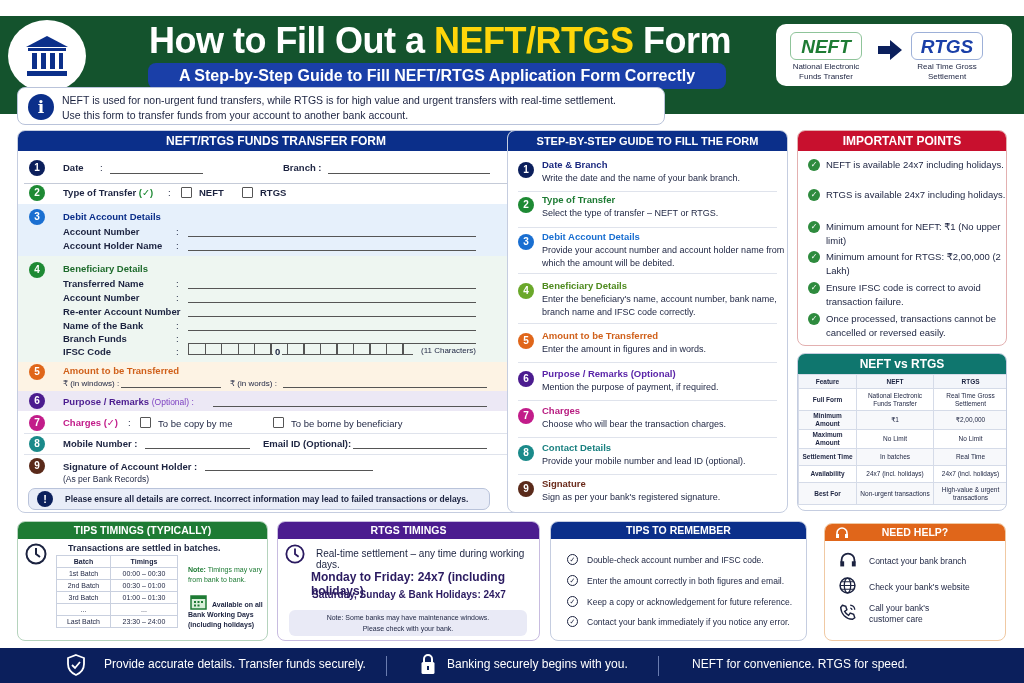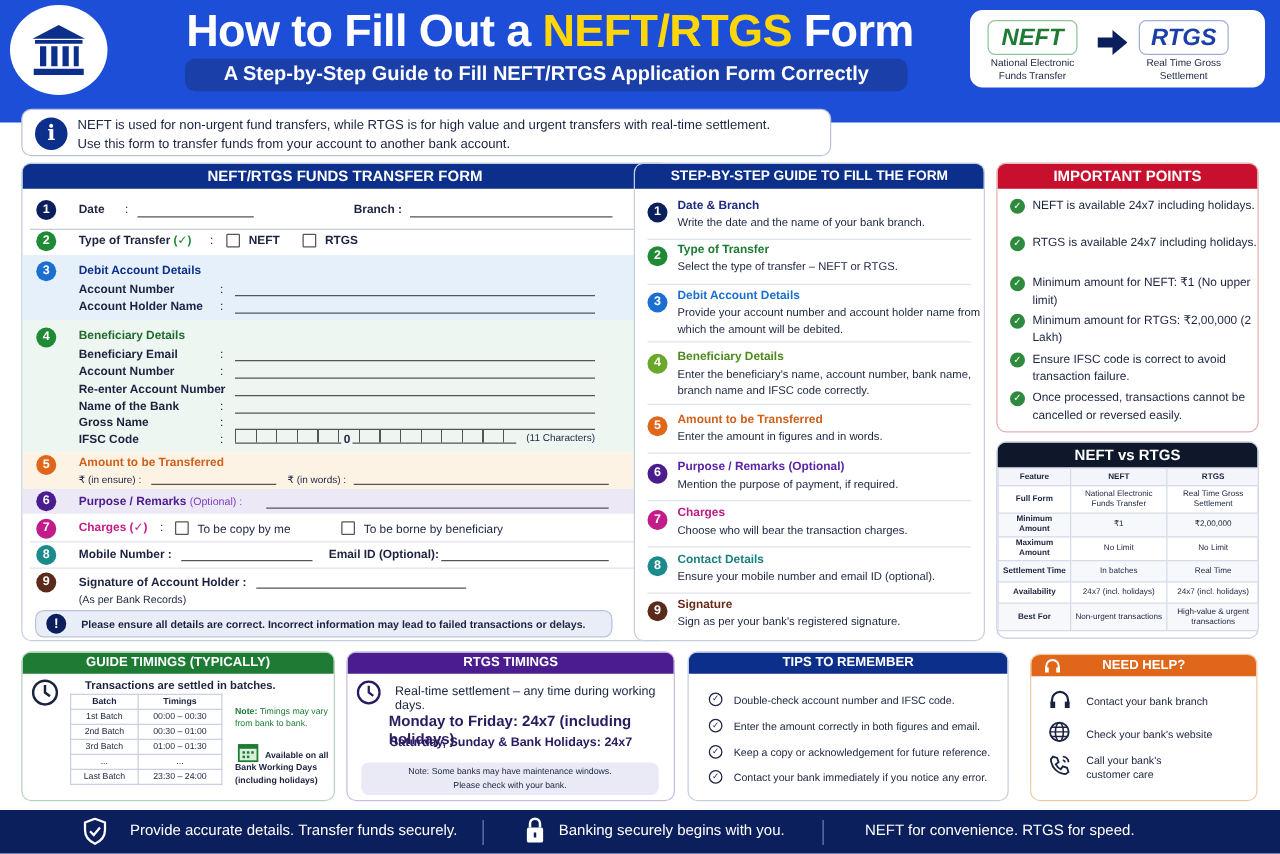--- a/index.html
+++ b/index.html
@@ -1,17 +1,17 @@
 <!DOCTYPE html>
 <html><head>
 <meta charset="utf-8">
 <style>
 *{box-sizing:border-box;margin:0;padding:0}
 body{width:1024px;height:683px;overflow:hidden;background:#fff;font-family:"Liberation Sans","DejaVu Sans",sans-serif;color:#1c2340;position:relative}
-.hdr{position:absolute;left:0;top:0;width:1024px;height:98px;background:#1d4ed8}
+.hdr{position:absolute;left:0;top:16px;width:1024px;height:98px;background:#14532d}
 .logo{position:absolute;left:8px;top:4px;width:78px;height:72px;background:#fff;border-radius:50%;display:flex;align-items:center;justify-content:center}
 .title{position:absolute;left:100px;top:4px;width:680px;text-align:center;color:#fff;font-size:36px;font-weight:bold;letter-spacing:-0.5px}
 .title .hl{color:#ffd60a}
 .subtitle{position:absolute;left:148px;top:47px;width:578px;height:26px;background:#1a3fa8;border-radius:8px;color:#fff;font-weight:bold;font-size:16px;text-align:center;line-height:26px}
 .badgebox{position:absolute;left:776px;top:8px;width:236px;height:62px;background:#fff;border-radius:10px}
 .bchip{position:absolute;top:8px;width:72px;height:28px;border:1px solid #9db;border-radius:6px;text-align:center;font-size:19px;font-weight:bold;font-style:italic;line-height:28px}
 .bsub{position:absolute;top:38px;width:90px;text-align:center;font-size:8px;line-height:10px;color:#1c2340}
 .arrow{position:absolute;left:102px;top:16px;width:24px;height:20px}
 .info{position:absolute;left:17px;top:87px;width:648px;height:38px;border:1px solid #b9c3da;border-radius:8px;background:#fff}
 .info .ic{position:absolute;left:10px;top:6px;width:26px;height:26px;border-radius:50%;background:#0b2f8a;color:#fff;font-weight:bold;font-family:"DejaVu Serif",serif;font-size:17px;text-align:center;line-height:26px}
@@ -99,45 +99,45 @@
   <div class="fl" style="left:45px;top:95px">Account Number</div>
   <div class="fl" style="left:158px;top:95px;font-weight:normal">:</div>
   <div class="ln" style="left:170px;top:105px;width:288px"></div>
   <div class="fl" style="left:45px;top:109px">Account Holder Name</div>
   <div class="fl" style="left:158px;top:109px;font-weight:normal">:</div>
   <div class="ln" style="left:170px;top:119px;width:288px"></div>
 
   <div class="sect" style="top:125px;height:106px;background:#eef6f1"></div>
   <div class="num" style="left:11px;top:131px;background:#1e8a34">4</div>
   <div class="fl" style="left:45px;top:132px;color:#1e6b2c">Beneficiary Details</div>
-  <div class="fl" style="left:45px;top:147px">Beneficiary Email</div>
+  <div class="fl" style="left:45px;top:147px">Transferred Name</div>
   <div class="fl" style="left:158px;top:147px;font-weight:normal">:</div>
   <div class="ln" style="left:170px;top:157px;width:288px"></div>
   <div class="fl" style="left:45px;top:161px">Account Number</div>
   <div class="fl" style="left:158px;top:161px;font-weight:normal">:</div>
   <div class="ln" style="left:170px;top:171px;width:288px"></div>
   <div class="fl" style="left:45px;top:175px">Re-enter Account Number</div>
   <div class="fl" style="left:158px;top:175px;font-weight:normal">:</div>
   <div class="ln" style="left:170px;top:185px;width:288px"></div>
   <div class="fl" style="left:45px;top:189px">Name of the Bank</div>
   <div class="fl" style="left:158px;top:189px;font-weight:normal">:</div>
   <div class="ln" style="left:170px;top:199px;width:288px"></div>
-  <div class="fl" style="left:45px;top:202px">Gross Name</div>
+  <div class="fl" style="left:45px;top:202px">Branch Funds</div>
   <div class="fl" style="left:158px;top:202px;font-weight:normal">:</div>
   <div class="ln" style="left:170px;top:212px;width:288px"></div>
   <div class="fl" style="left:45px;top:215px">IFSC Code</div>
   <div class="fl" style="left:158px;top:215px;font-weight:normal">:</div>
   <div style="position:absolute;left:170px;top:213px;width:225px;height:11px;border-bottom:1px solid #555;background:repeating-linear-gradient(90deg,#555 0 1px,transparent 1px 16.5px)"></div>
   <div class="fl" style="left:255px;top:215px;background:#eef6f1;padding:0 2px">0</div>
   <div class="fl" style="left:403px;top:215px;font-weight:normal;font-size:8px">(11 Characters)</div>
 
   <div class="sect" style="top:231px;height:29px;background:#fdf3e4"></div>
   <div class="num" style="left:11px;top:233px;background:#e0661a">5</div>
   <div class="fl" style="left:45px;top:234px;color:#d0601a">Amount to be Transferred</div>
-  <div class="fl" style="left:45px;top:248px;font-weight:normal;font-size:8px">₹ (in ensure) :</div>
+  <div class="fl" style="left:45px;top:248px;font-weight:normal;font-size:8px">₹ (in windows) :</div>
   <div class="ln" style="left:103px;top:256px;width:100px"></div>
   <div class="fl" style="left:212px;top:248px;font-weight:normal;font-size:8px">₹ (in words) :</div>
   <div class="ln" style="left:265px;top:256px;width:204px"></div>
 
   <div class="sect" style="top:260px;height:20px;background:#ece8f5"></div>
   <div class="num" style="left:11px;top:262px;background:#4b1c8f">6</div>
   <div class="fl" style="left:45px;top:265px;color:#4b1c8f"><span>Purpose / Remarks</span> <span style="font-weight:normal;font-size:8.5px;color:#7c3fc0">(Optional) :</span></div>
   <div class="ln" style="left:195px;top:275px;width:274px"></div>
 
   <div class="num" style="left:11px;top:284px;background:#c21c8a">7</div>
@@ -206,21 +206,21 @@
   <div class="sep" style="top:269px"></div>
   <div class="it" style="top:274px">
       <div class="num" style="left:10px;top:3px;background:#c21c8a">7</div>
       <div class="t" style="color:#b81c80">Charges</div>
       <div class="d" style="top:13px">Choose who will bear the transaction charges.</div>
     </div>
   <div class="sep" style="top:306px"></div>
   <div class="it" style="top:311px">
       <div class="num" style="left:10px;top:3px;background:#1a8a8a">8</div>
       <div class="t" style="color:#1a8080">Contact Details</div>
-      <div class="d" style="top:13px">Ensure your mobile number and email ID (optional).</div>
+      <div class="d" style="top:13px">Provide your mobile number and lead ID (optional).</div>
     </div>
   <div class="sep" style="top:343px"></div>
   <div class="it" style="top:347px">
       <div class="num" style="left:10px;top:3px;background:#5a2a1a">9</div>
       <div class="t" style="color:#6a2a1a">Signature</div>
       <div class="d" style="top:13px">Sign as per your bank's registered signature.</div>
     </div>
 </div>
 
 <div class="panel imp" style="left:797px;top:130px;width:210px;height:216px;border-color:#e3b0b0">
@@ -229,21 +229,21 @@
     <li style="top:27px"><span class="chk">✓</span><span>NEFT is available 24x7 including holidays.</span></li>
     <li style="top:57px"><span class="chk">✓</span><span>RTGS is available 24x7 including holidays.</span></li>
     <li style="top:89px"><span class="chk">✓</span><span>Minimum amount for NEFT:  ₹1 (No upper limit)</span></li>
     <li style="top:119px"><span class="chk">✓</span><span>Minimum amount for RTGS: ₹2,00,000 (2 Lakh)</span></li>
     <li style="top:150px"><span class="chk">✓</span><span>Ensure IFSC code is correct to avoid transaction failure.</span></li>
     <li style="top:181px"><span class="chk">✓</span><span>Once processed, transactions cannot be cancelled or reversed easily.</span></li>
   </ul>
 </div>
 
 <div class="panel" style="left:797px;top:353px;width:210px;height:158px">
-  <div class="ph" style="background:#0f172a">NEFT vs RTGS</div>
+  <div class="ph" style="background:#0f766e">NEFT vs RTGS</div>
   <table class="vt" style="width:210px">
     <tbody>
         <tr style="background:#f3f5fa">
           <th style="width:58px;height:14px">Feature</th>
           <th style="height:14px">NEFT</th>
           <th style="height:14px">RTGS</th>
         </tr>
     <tr>
           <td style="height:22px">Full Form</td>
           <td>National Electronic Funds Transfer</td>
@@ -272,21 +272,21 @@
     <tr style="background:#f7f8fb">
           <td style="height:22px">Best For</td>
           <td>Non-urgent transactions</td>
           <td>High-value &amp; urgent transactions</td>
         </tr>
   </tbody>
     </table>
 </div>
 
 <div class="panel" style="left:17px;top:521px;width:251px;height:120px;border-color:#b5d3bd">
-  <div class="ph" style="background:#1e7b34;height:17px;line-height:17px;font-size:10.5px">GUIDE TIMINGS (TYPICALLY)</div>
+  <div class="ph" style="background:#1e7b34;height:17px;line-height:17px;font-size:10.5px">TIPS TIMINGS (TYPICALLY)</div>
   <svg style="position:absolute;left:7px;top:21px" width="22" height="22" viewBox="0 0 22 22">
       <circle cx="11" cy="11" r="9.5" fill="none" stroke="#1c2340" stroke-width="2"></circle>
       <path d="M11 5v6l4 3" fill="none" stroke="#1c2340" stroke-width="2"></path>
     </svg>
   <div style="position:absolute;left:50px;top:21px;font-size:9px;font-weight:bold">Transactions are settled in batches.</div>
   <table class="nt" style="position:absolute;left:38px;top:33px;width:122px">
     <tbody>
         <tr>
           <th>Batch</th>
           <th>Timings</th>

